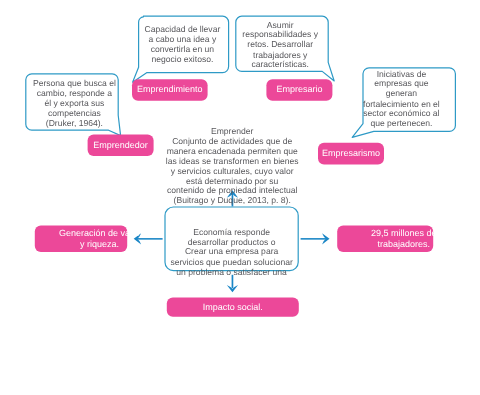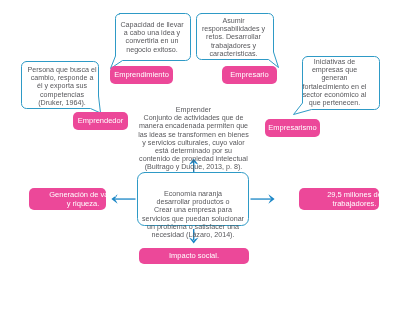--- a/index.html
+++ b/index.html
@@ -102,37 +102,36 @@
         <div>manera encadenada permiten que</div>
         <div>las ideas se transformen en bienes</div>
         <div>y servicios culturales, cuyo valor</div>
         <div>está determinado por su</div>
         <div>contenido de propiedad intelectual</div>
         <div>(Buitrago y Duque, 2013, p. 8).</div>
       </div>
   </div>
 
   <div class="ctext" style="left:136px;top:176px;width:114px;">
-    <div class="bold">Economía naranja</div>
+    <div class="bold">Economía responde</div>
     <div>
         <div>desarrollar productos o</div>
         <div>Crear una empresa para</div>
         <div>servicios que puedan solucionar</div>
         <div>un problema o satisfacer una</div>
-        <div>necesidad (Lázaro, 2014).</div>
       </div>
   </div>
 
   <div class="pill" style="left:110px;top:66px;width:63px;height:18px;">Emprendimiento</div>
   <div class="pill" style="left:222px;top:66px;width:55px;height:18px;text-align:right;">Empresario</div>
   <div class="pill" style="left:73px;top:112px;width:55px;height:18px;">Emprendedor</div>
   <div class="pill" style="left:265px;top:100px;width:55px;height:18px;margin-top:19px;">Empresarismo</div>
   <div class="pill" style="left:29px;top:188px;width:77px;height:22px;">
       <div>Generación de valor</div>
       <div>y riqueza.</div>
     </div>
-  <div class="pill" style="left:281px;top:188px;width:80px;height:22px;margin-left:18px;">
+  <div class="pill" style="left:281px;top:188px;width:80px;height:22px;">
       <div>29,5 millones de</div>
       <div>trabajadores.</div>
     </div>
   <div class="pill" style="left:139px;top:248px;width:110px;height:16px;">Impacto social.</div>
 
 </div>
 
 </body></html>

